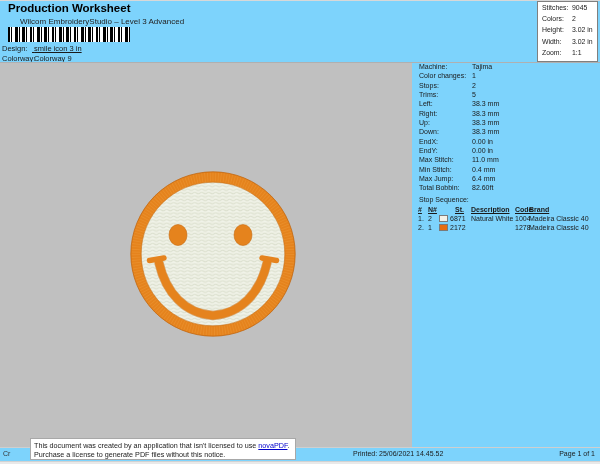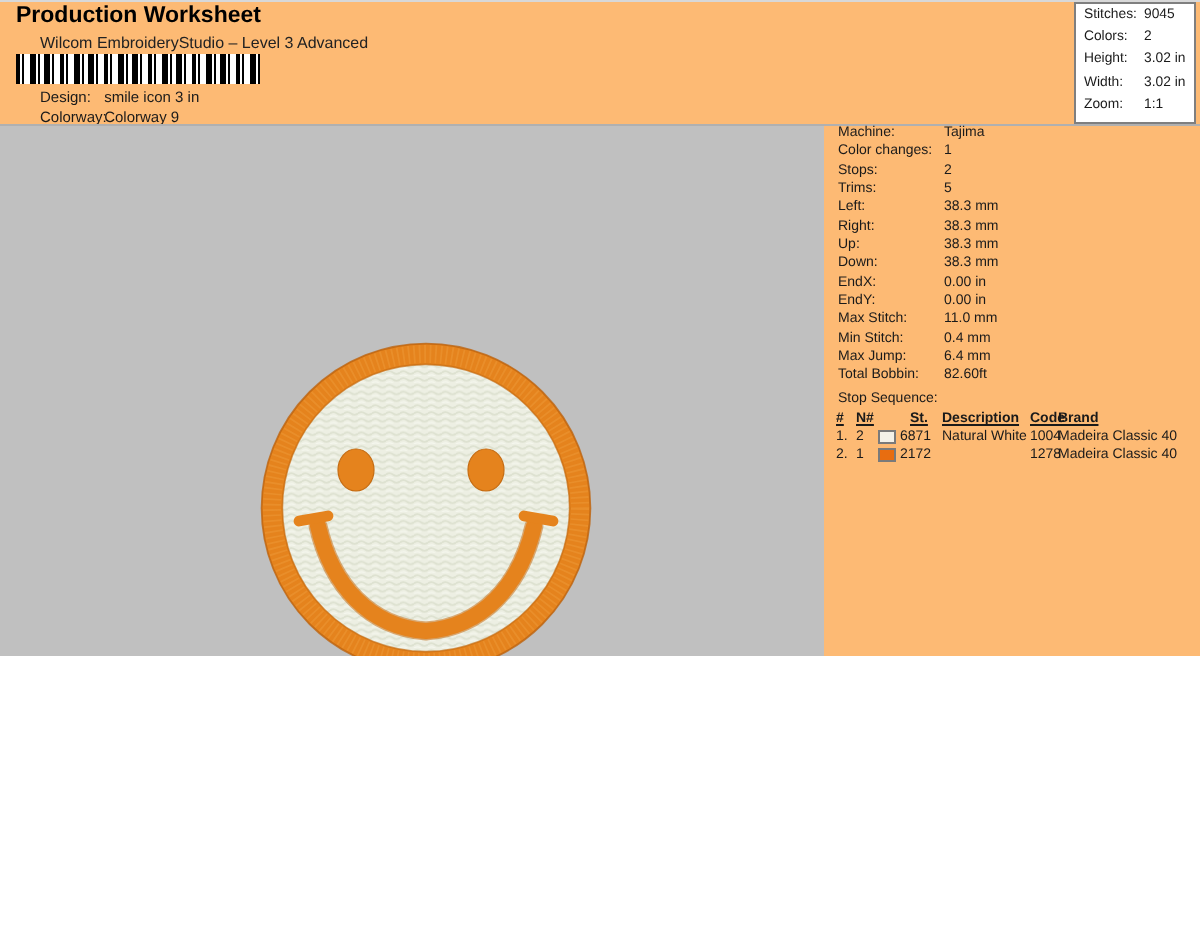--- a/index.html
+++ b/index.html
@@ -1,31 +1,31 @@
 <!DOCTYPE html>
 <html><head>
 <meta charset="utf-8">
 <style>
   * { margin:0; padding:0; box-sizing:border-box; }
   html,body { width:600px; height:464px; background:#fff; }
   body { font-family:"Liberation Sans", sans-serif; color:#1a1a1a; }
-  #page { position:relative; width:600px; height:328px; background:#fdba74; overflow:hidden; }
+  #page { position:relative; width:600px; height:464px; background:#7dd3fc; overflow:hidden; }
 
   .hairline-top { position:absolute; left:0; top:0; width:600px; height:1px; background:#d8d8d8; }
   .bottom-strip { position:absolute; left:0; top:461px; width:600px; height:3px; background:#e9e9e9; border-top:1px solid #d2d2d2; }
 
   
   .title { position:absolute; left:8px; top:2px; font-size:11.5px; font-weight:bold; color:#000; }
   .subtitle { position:absolute; left:20px; top:17px; font-size:8px; color:#222; }
   .barcode { position:absolute; left:8px; top:27px; width:122px; height:15px;
     background:repeating-linear-gradient(90deg,
       #000 0 2px, #fff 2px 3px, #000 3px 4px, #fff 4px 7px,
       #000 7px 10px, #fff 10px 11px, #000 11px 12px, #fff 12px 14px,
       #000 14px 17px, #fff 17px 18px, #000 18px 19px, #fff 19px 22px); }
-  .kv-row { position:absolute; left:20px; font-size:7.5px; color:#1a1a1a; }
+  .kv-row { position:absolute; left:2px; font-size:7.5px; color:#1a1a1a;text-decoration:underline; }
   .kv-row .k { display:inline-block; width:30px; }
   .design-row { top:44px; }
   .colorway-row { top:53.5px; }
   .header-divider { position:absolute; left:0; top:62px; width:600px; height:1px; background:#b0b0b0; }
 
   
   .stats-box { position:absolute; left:537px; top:1px; width:61px; height:61px;
     border:1px solid #7f7f7f; background:#fff; padding-top:2px; }
   .stats-row { position:relative; height:11.2px; font-size:6.9px; }
   .stats-row .k { position:absolute; left:4px; }
@@ -218,14 +218,18 @@
     <span class="c-code">1278</span>
     <span class="c-brand">Madeira Classic 40</span>
   </div>
 
   <div class="footer-divider"></div>
   <div class="clipped">Cr</div>
   <div class="printed">Printed: 25/06/2021 14.45.52</div>
   <div class="page-num">Page 1 of 1</div>
   <div class="bottom-strip"></div>
 
+  <div class="notice">
+    <div><span>This document was created by an application that isn't licensed to use </span><a>novaPDF</a><span>.</span></div>
+    <div>Purchase a license to generate PDF files without this notice.</div>
+  </div>
 
 </div>
 
 </body></html>

